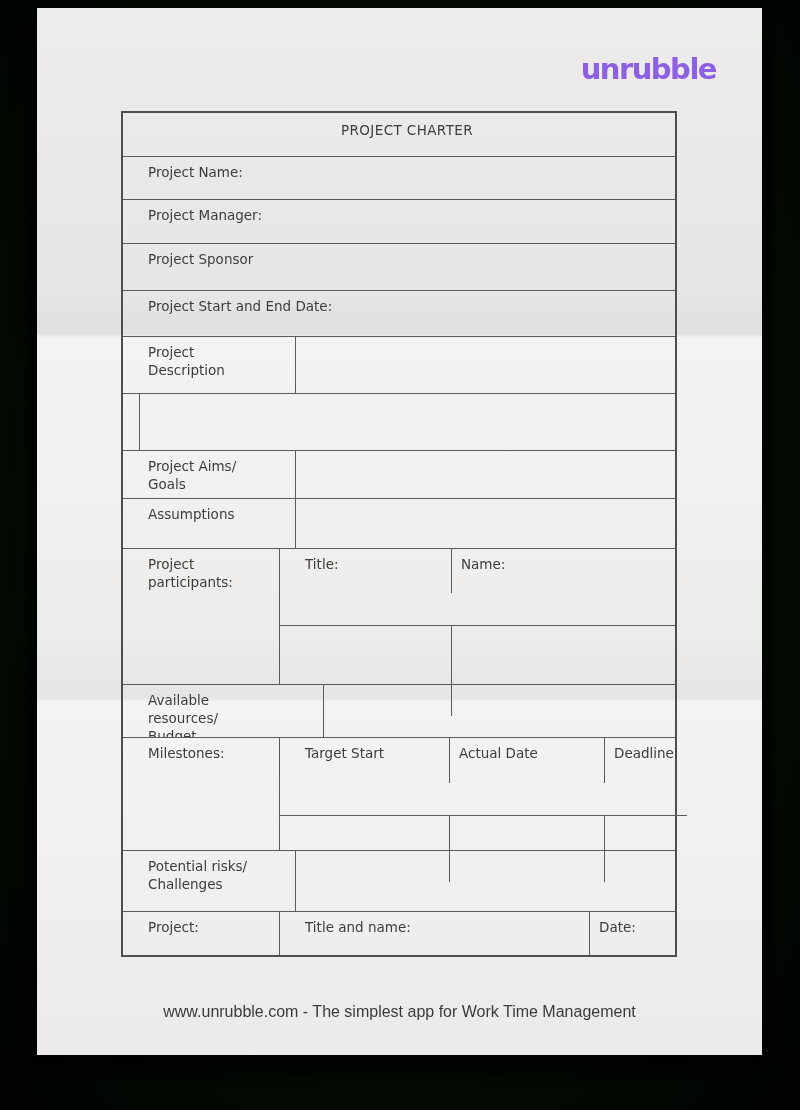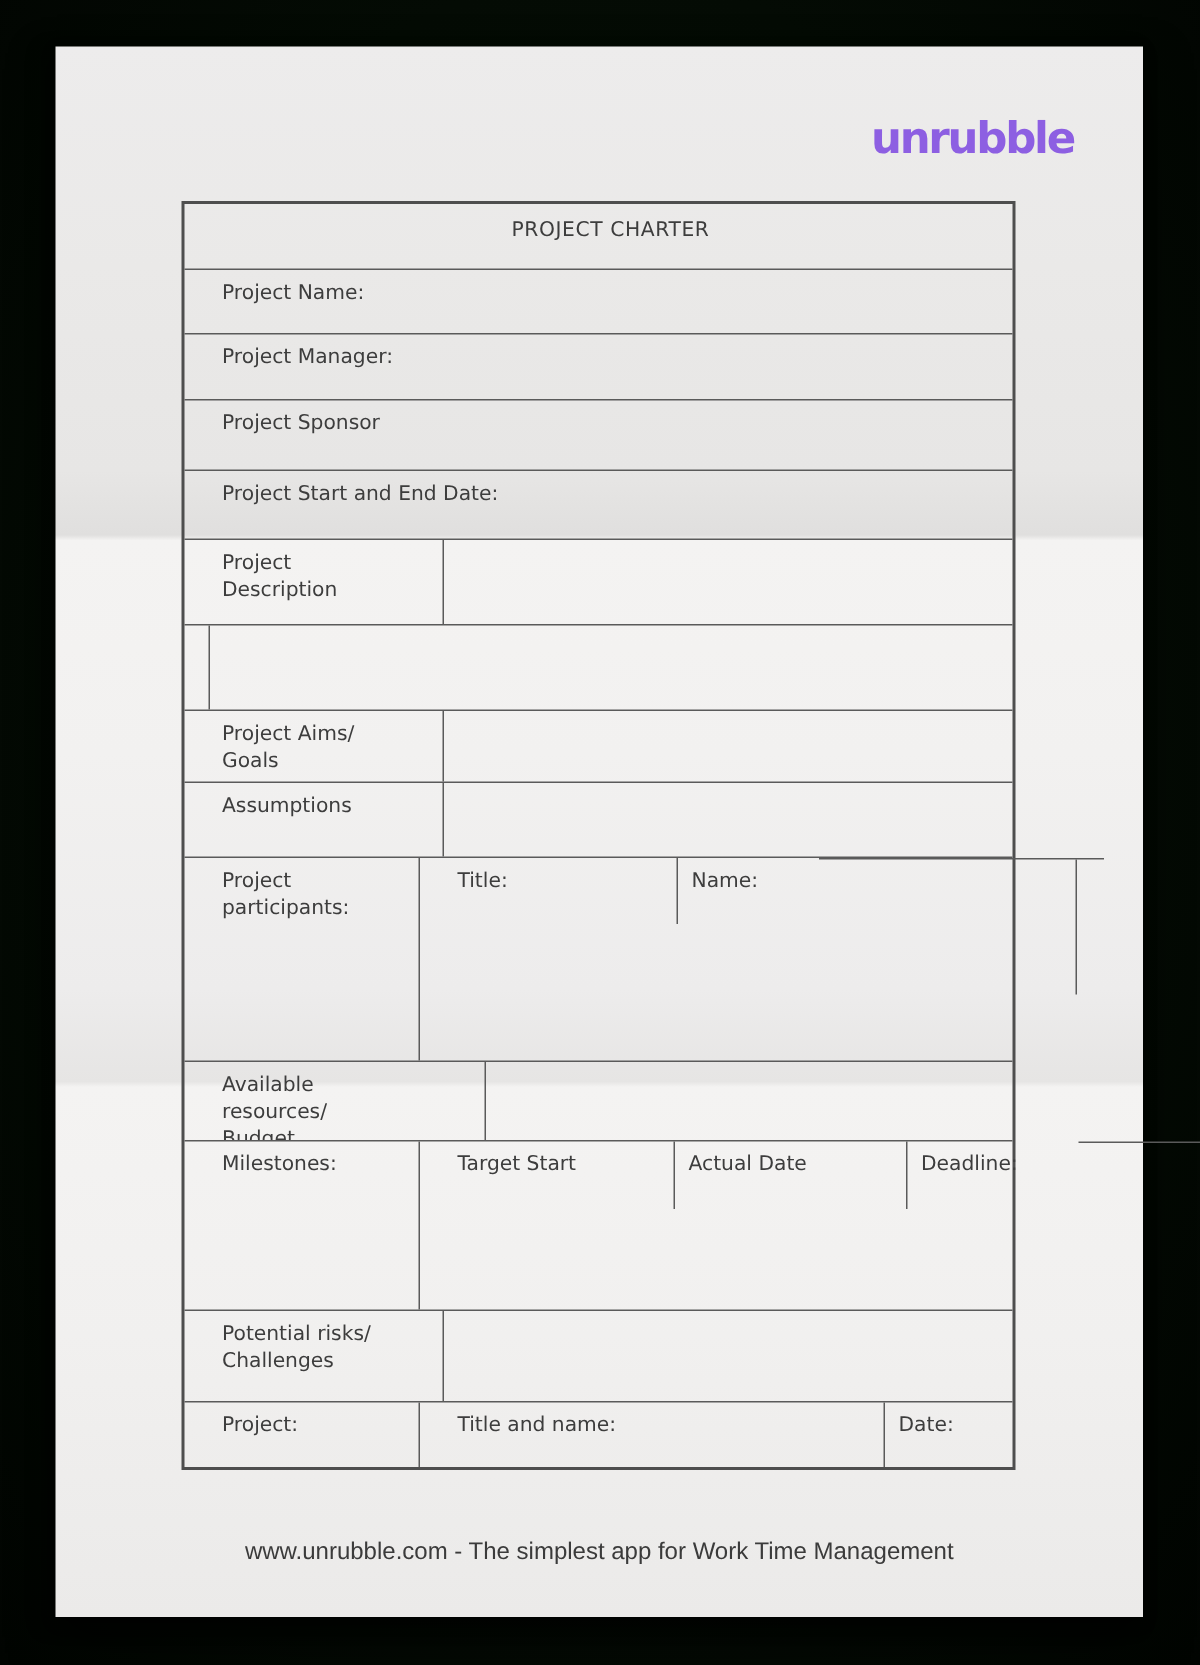--- a/index.html
+++ b/index.html
@@ -4,21 +4,21 @@
 <style>
   * { margin:0; padding:0; box-sizing:border-box; }
   html,body { width:800px; height:1110px; overflow:hidden; }
   body {
     background:#040b04;
     background-image: radial-gradient(ellipse at 50% 45%, #081108 0%, #040b04 60%, #010401 100%);
     font-family:"DejaVu Sans", sans-serif;
     position:relative;
   }
   .paper {
-    position:absolute; left:37px; top:31px; width:725px; height:1047px;
+    position:absolute; left:37px; top:8px; width:725px; height:1047px;
     background:
       linear-gradient(180deg,
         #edecec 0%,
         #eae9e8 14%,
         #e7e6e5 27%,
         #e0dfde 31.1%,
         #f4f3f2 31.45%,
         #f2f1f0 45%,
         #edecec 60%,
         #e6e5e4 65.9%,
@@ -41,21 +41,21 @@
   }
   .row { display:flex; border-top:1px solid #5a5a5a; }
   .row:first-child { border-top:none; }
   .cell { padding:7px 9px 4px 9px; overflow:hidden;margin-left:16px; }
   .title-cell {
     width:100%; text-align:center; padding-top:9px;
     letter-spacing:0.4px;
   }
   .label-col { width:140px; flex:0 0 140px; }
   .fill { flex:1 1 auto; border-left:1px solid #5a5a5a; }
-  .subgrid { flex:1 1 auto; display:flex; flex-direction:row; border-left:1px solid #5a5a5a;gap:32px; }
+  .subgrid { flex:1 1 auto; display:flex; flex-direction:column; border-left:1px solid #5a5a5a;gap:32px; }
   .subrow { display:flex; flex:0 0 auto; }
   .subrow + .subrow { border-top:1px solid #5a5a5a; }
   .subrow .cell + .cell { border-left:1px solid #5a5a5a; }
   .subrow .grow { flex:1 1 auto; }
   
   .h-title { height:43px; }
   .h-name { height:43px; }
   .h-manager { height:44px; }
   .h-sponsor { height:47px; }
   .h-dates { height:46px; }

